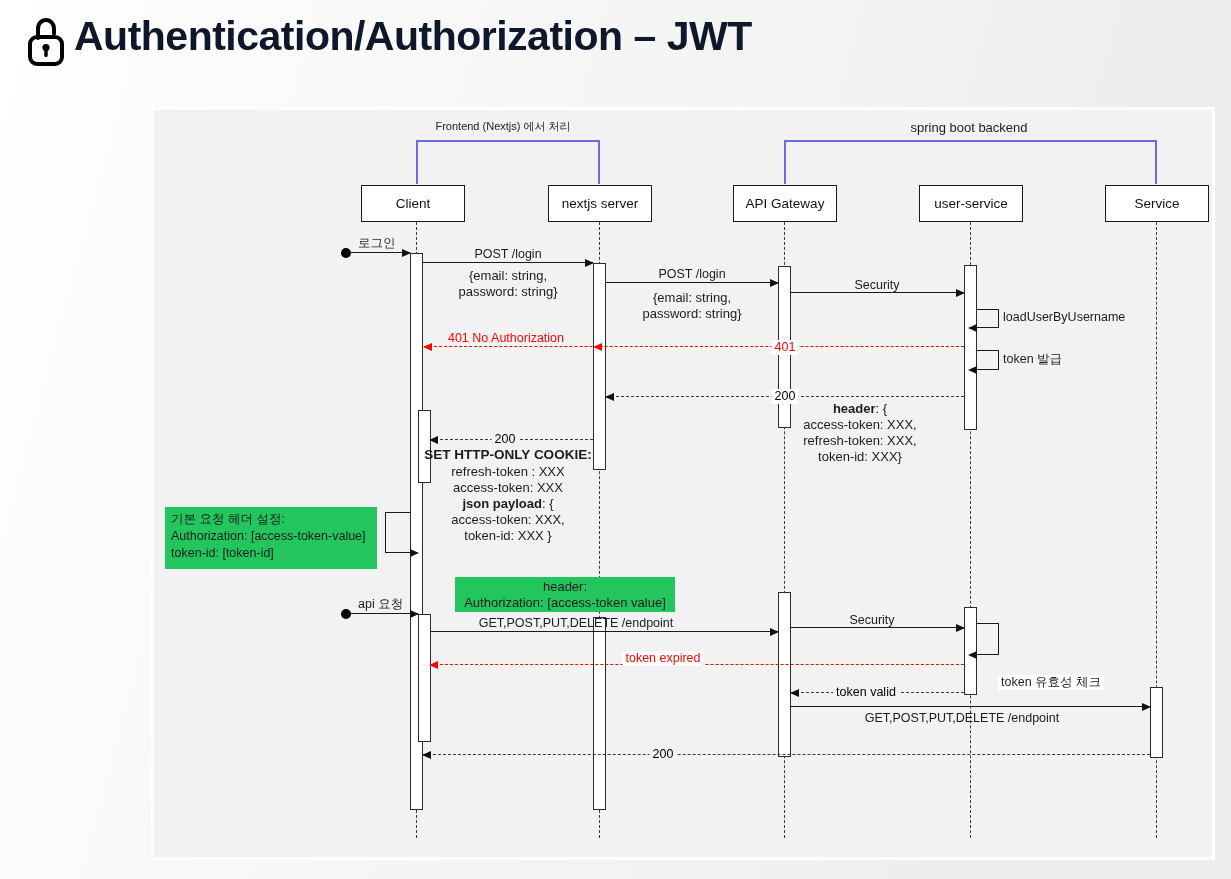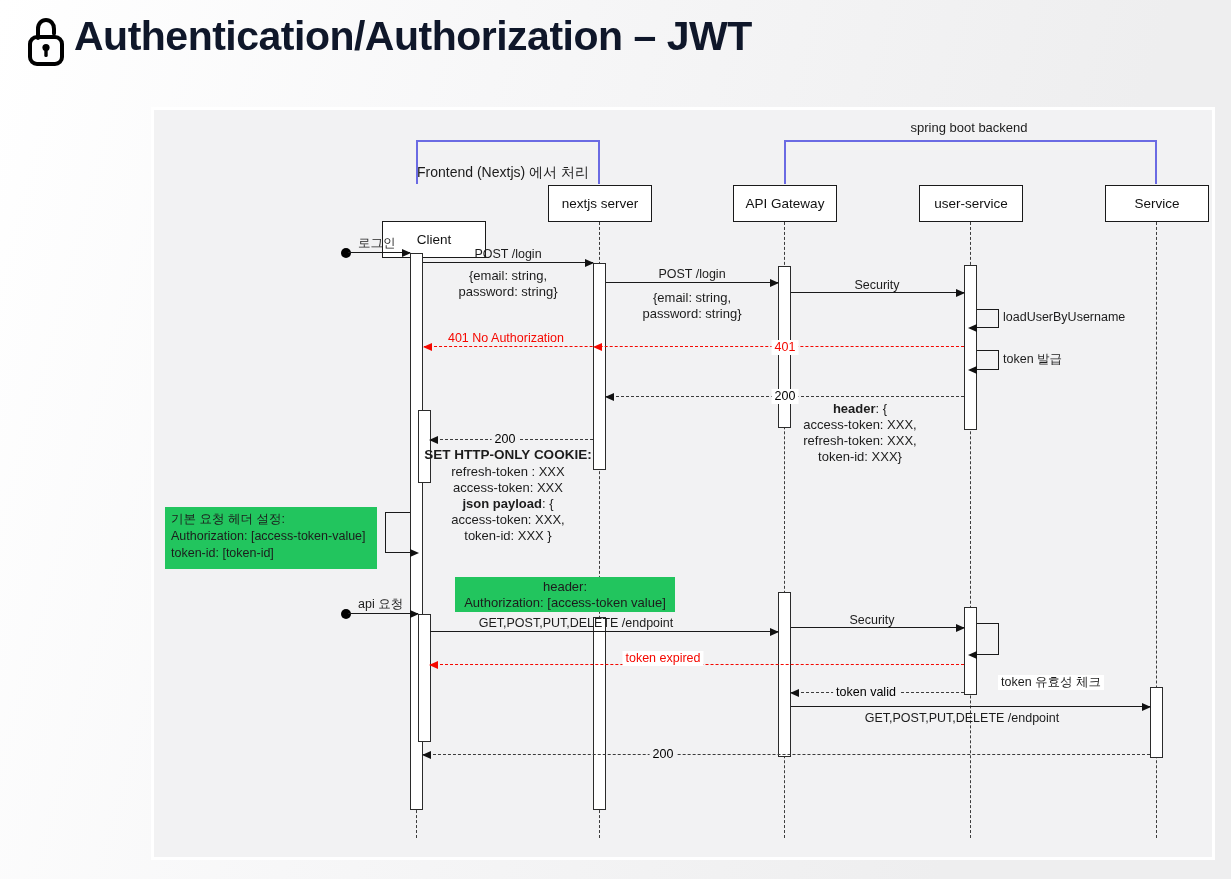--- a/index.html
+++ b/index.html
@@ -48,37 +48,37 @@
 <svg class="abs" style="left:24px;top:16px;" width="44" height="52" viewBox="0 0 44 52">
   <path d="M14,22 V13 C14,7.5 17.6,4 22,4 C26.4,4 30,7.5 30,13 V17.5" fill="none" stroke="#000" stroke-width="4" stroke-linecap="round"></path>
   <rect x="6" y="21" width="32" height="27" rx="7" fill="none" stroke="#000" stroke-width="4"></rect>
   <circle cx="22" cy="31.5" r="3.6" fill="#000"></circle>
   <rect x="20.3" y="32" width="3.4" height="9" rx="1.6" fill="#000"></rect>
 </svg>
 <div class="title">Authentication/Authorization – JWT</div>
 
 <div class="panel"></div>
 
-<div class="lbl c" style="left:503px;top:120px;font-size:14px;margin-top:44px;">Frontend (Nextjs) 에서 처리</div>
+<div class="lbl c" style="left:503px;top:120px;font-size:11px;">Frontend (Nextjs) 에서 처리</div>
 <div class="gline-h" style="left:416px;top:140px;width:184px;"></div>
 <div class="gline-v" style="left:416px;top:140px;height:44px;"></div>
 <div class="gline-v" style="left:598px;top:140px;height:44px;"></div>
 
 <div class="lbl c" style="left:969px;top:120px;font-size:13px;">spring boot backend</div>
 <div class="gline-h" style="left:784px;top:140px;width:373px;"></div>
 <div class="gline-v" style="left:784px;top:140px;height:44px;"></div>
 <div class="gline-v" style="left:1155px;top:140px;height:44px;"></div>
 
 <div class="lifeline" style="left:416px;top:222px;height:616px;"></div>
 <div class="lifeline" style="left:599px;top:222px;height:616px;"></div>
 <div class="lifeline" style="left:784px;top:222px;height:616px;"></div>
 <div class="lifeline" style="left:970px;top:222px;height:616px;"></div>
 <div class="lifeline" style="left:1156px;top:222px;height:616px;"></div>
 
-<div class="pbox" style="left:382px;top:185px;margin-top:36px;">Client</div>
+<div class="pbox" style="left:361px;top:185px;">Client</div>
 <div class="pbox" style="left:548px;top:185px;">nextjs server</div>
 <div class="pbox" style="left:733px;top:185px;">API Gateway</div>
 <div class="pbox" style="left:919px;top:185px;">user-service</div>
 <div class="pbox" style="left:1105px;top:185px;">Service</div>
 
 <div class="bar" style="left:410px;top:253px;height:557px;"></div>
 <div class="bar" style="left:418px;top:410px;height:73px;"></div>
 <div class="bar" style="left:418px;top:614px;height:128px;"></div>
 <div class="bar" style="left:593px;top:263px;height:207px;"></div>
 <div class="bar" style="left:593px;top:617px;height:193px;"></div>

